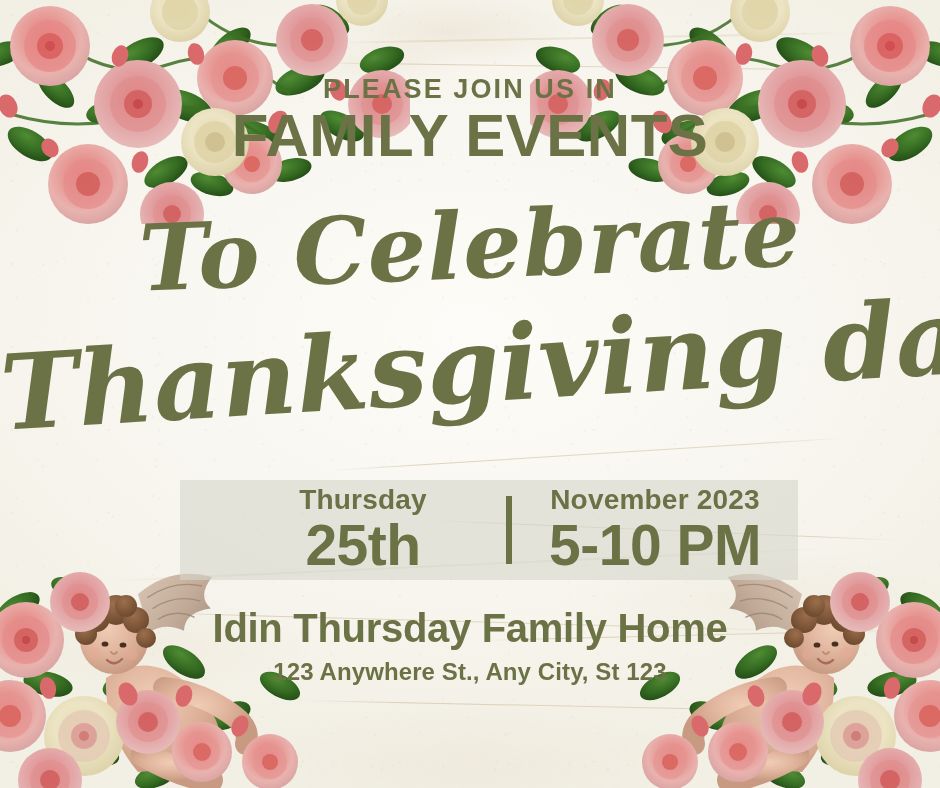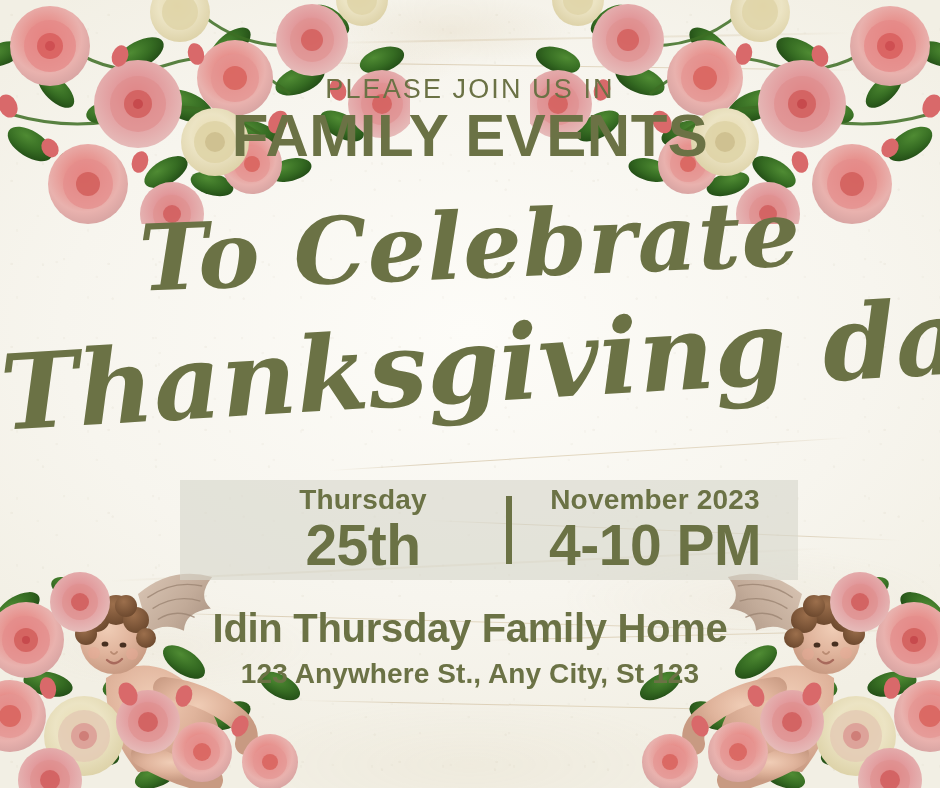--- a/index.html
+++ b/index.html
@@ -73,21 +73,21 @@
   
   .content {
     position: absolute;
     inset: 0;
     text-align: center;
   }
   .eyebrow {
     position: absolute;
     top: 76px; left: 0; right: 0;
     font-size: 27px;
-    font-weight: 400;
+    font-weight: 700;
     letter-spacing: 2.1px;
     color: #6b7245;
     line-height: 1;
   }
   .headline {
     position: absolute;
     top: 106px; left: 0; right: 0;
     font-size: 60px;
     font-weight: 700;
     letter-spacing: 0.5px;
@@ -168,21 +168,21 @@
     font-size: 40px;
     font-weight: 700;
     letter-spacing: -0.3px;
     color: #6b7245;
     line-height: 1;
   }
   .address {
     position: absolute;
     left: 0; right: 0;
     top: 660px;
-    font-size: 28px;
+    font-size: 24px;
     font-weight: 700;
     letter-spacing: 0.1px;
     color: #6b7245;
     line-height: 1;
   }
 </style>
 </head>
 <body>
 
 <div id="poster">
@@ -641,21 +641,21 @@
     </div>
 
     <div class="date-band">
       <div class="date-col">
         <div class="date-top">Thursday</div>
         <div class="date-big">25th</div>
       </div>
       <div class="date-divider"></div>
       <div class="date-col">
         <div class="date-top">November 2023</div>
-        <div class="date-big">4-10 PM</div>
+        <div class="date-big">5-10 PM</div>
       </div>
     </div>
 
     <div class="venue">Idin Thursday Family Home</div>
 
     <div class="address">123 Anywhere St., Any City, St 123</div>
 
   </div>
 </div>
 

